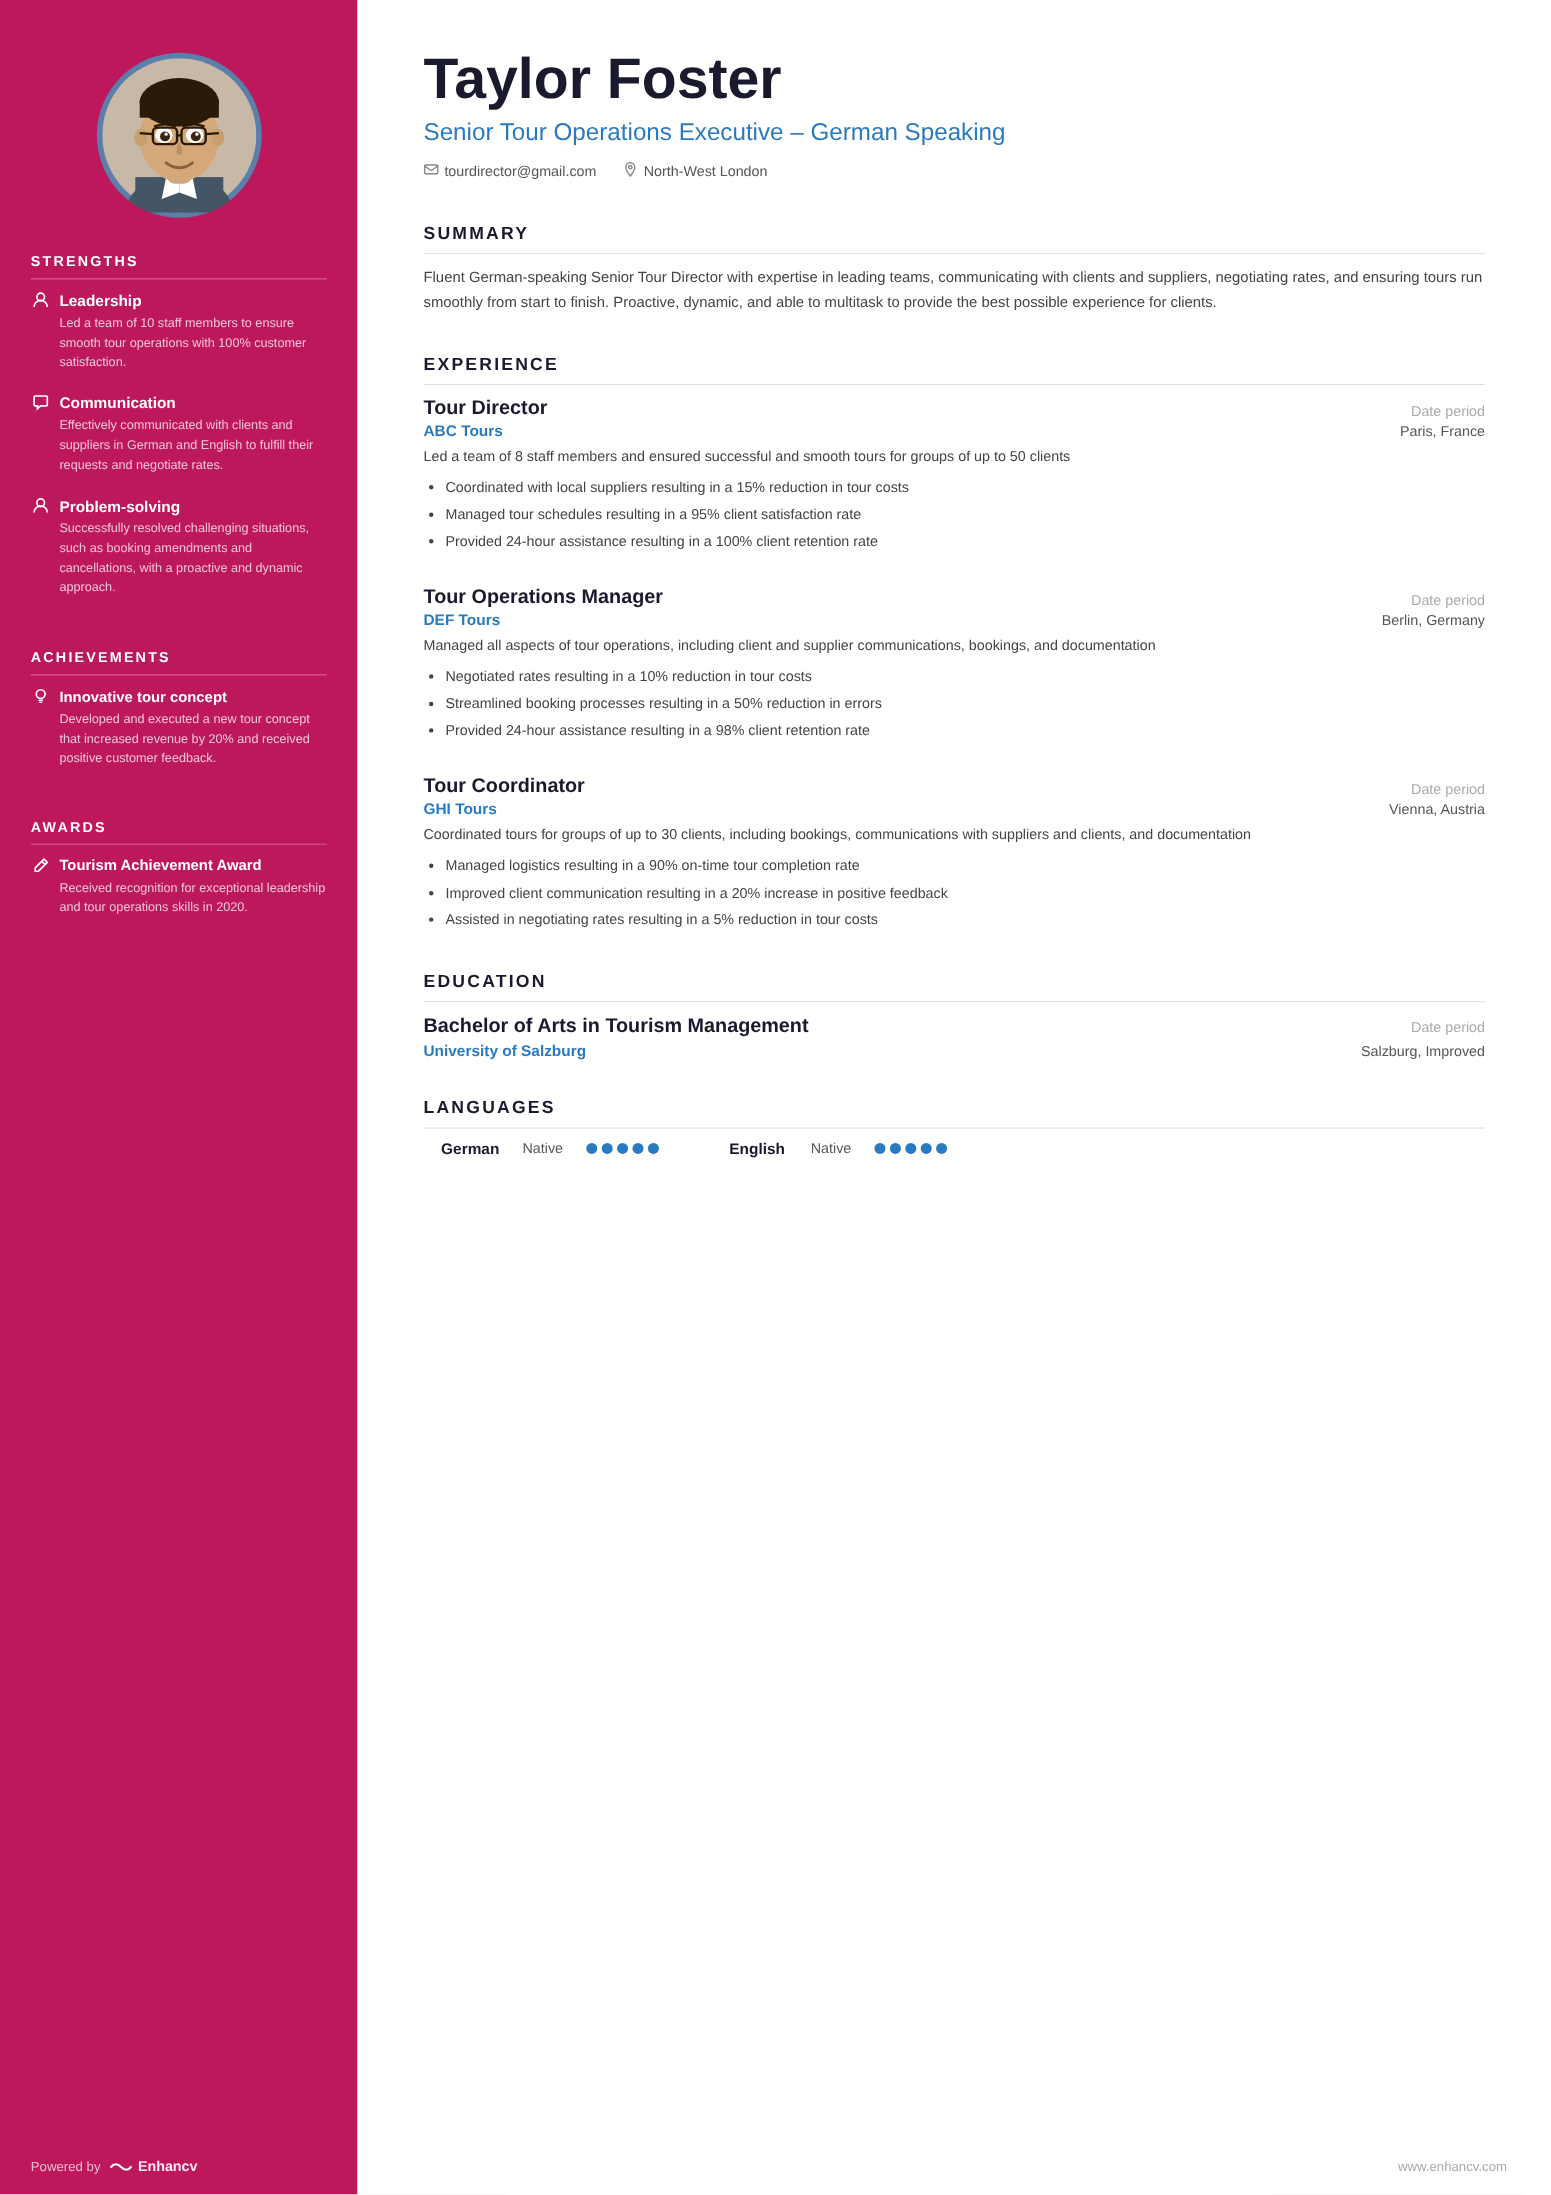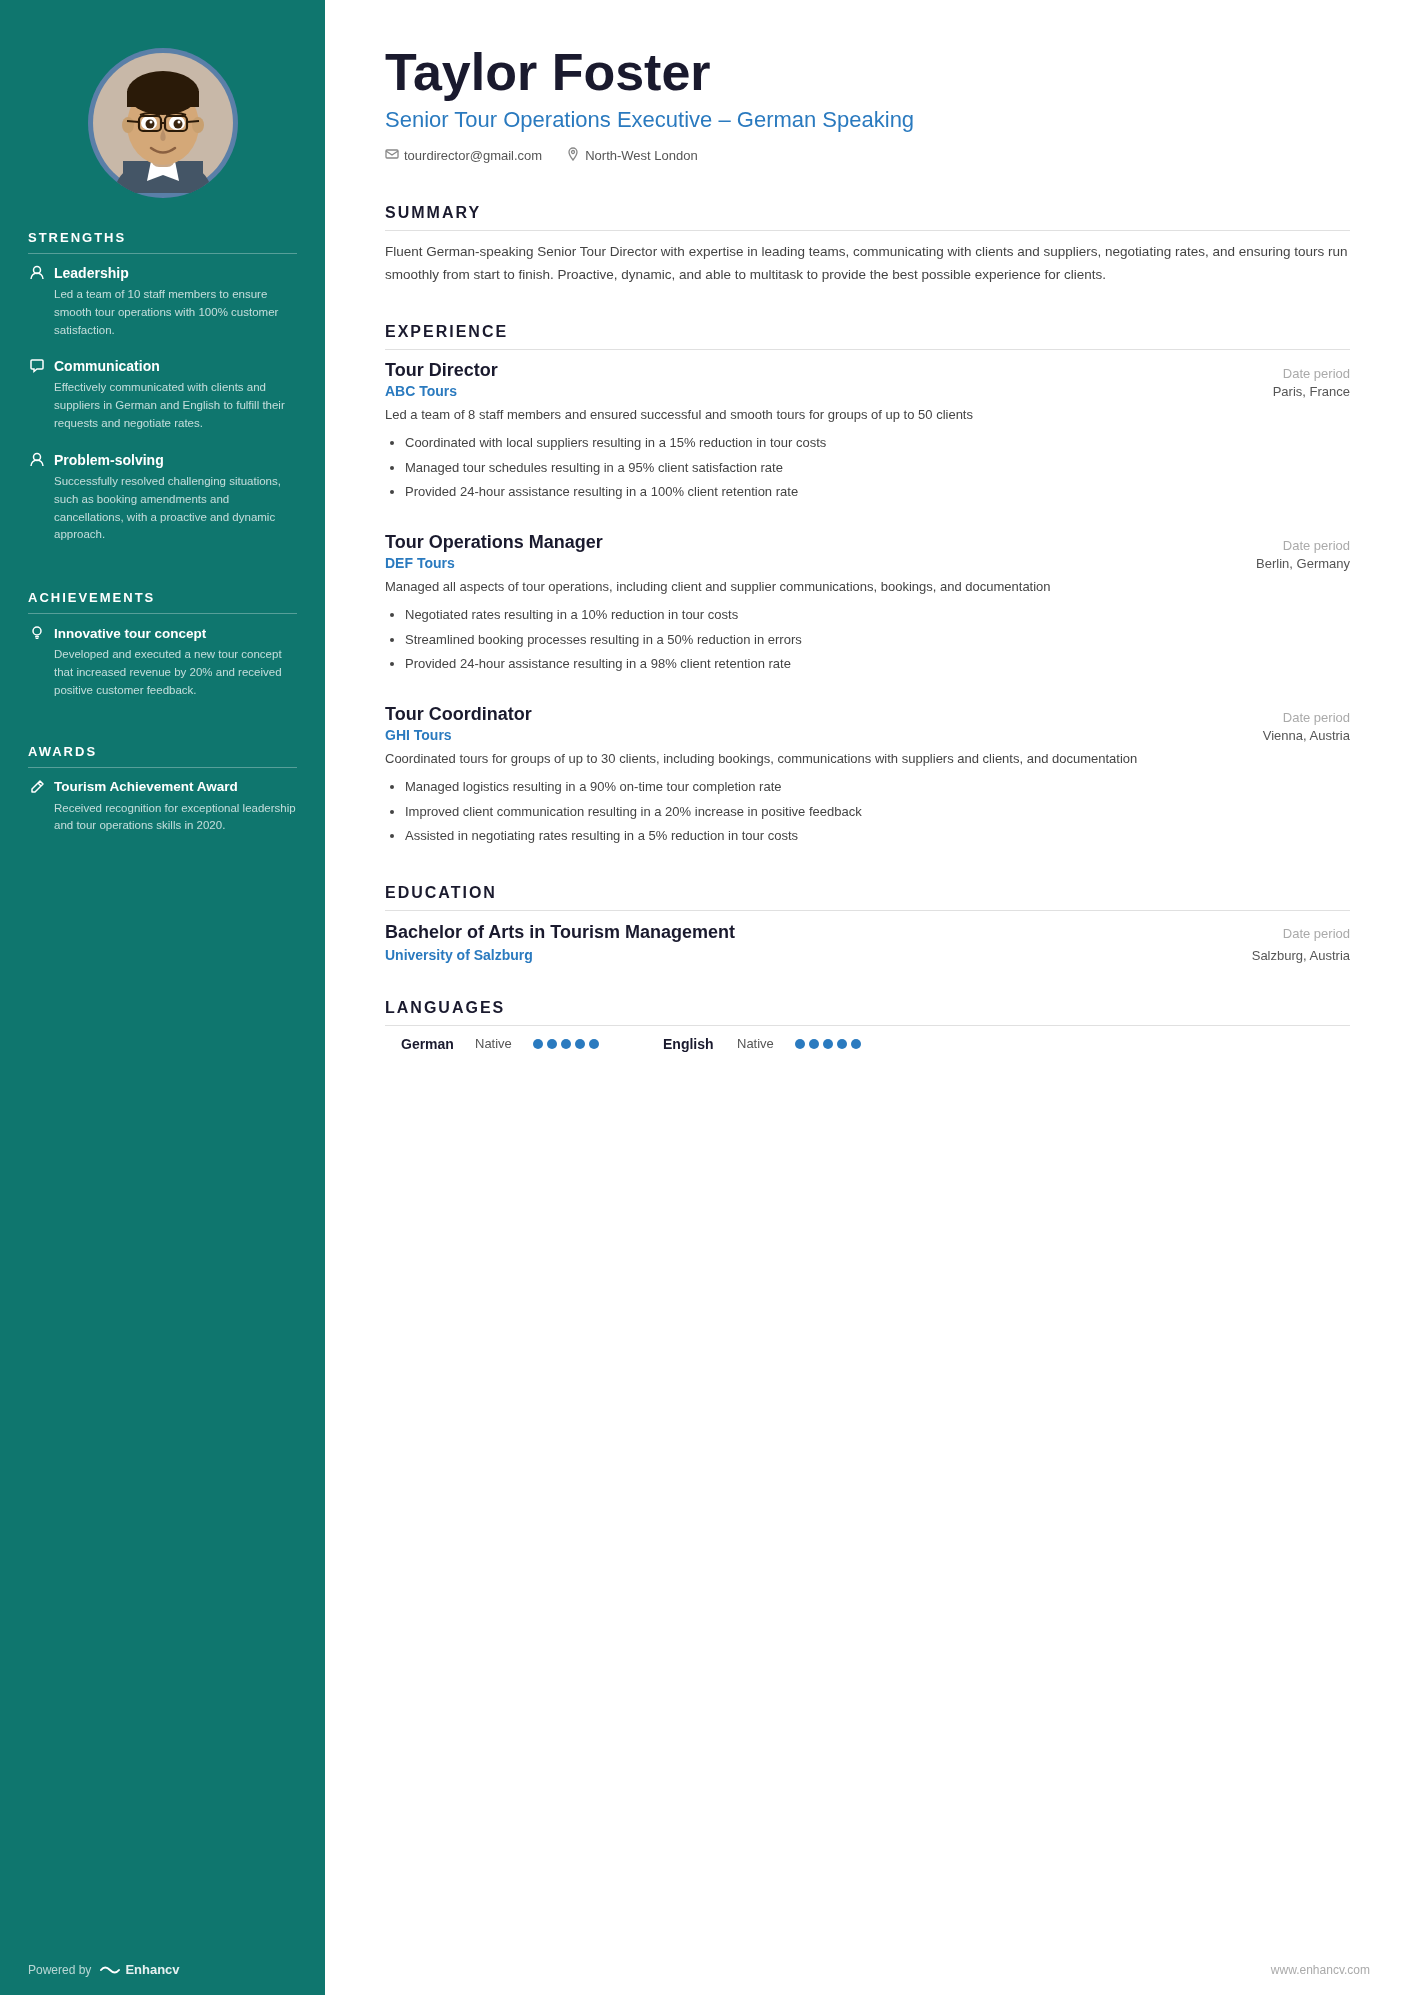--- a/index.html
+++ b/index.html
@@ -16,21 +16,21 @@
       min-height: 1995px;
       background: #fff;
       display: flex;
       flex-direction: row;
       position: relative;
     }
     
     .sidebar {
       width: 325px;
       min-width: 325px;
-      background: #0f766e;
+      background: #be185d;
       color: #fff;
       display: flex;
       flex-direction: column;
       align-items: center;
       padding: 0 0 60px 0;
       min-height: 1995px;
     }
     .avatar-wrap {
       margin-top: 48px;
       margin-bottom: 32px;
@@ -566,21 +566,21 @@
 
     <div class="section">
       <div class="section-title">EDUCATION</div>
       <div class="edu-entry">
         <div class="edu-top">
           <div class="edu-degree">Bachelor of Arts in Tourism Management</div>
           <div class="edu-date">Date period</div>
         </div>
         <div class="edu-mid">
           <div class="edu-school">University of Salzburg</div>
-          <div class="edu-location">Salzburg, Austria</div>
+          <div class="edu-location">Salzburg, Improved</div>
         </div>
       </div>
     </div>
 
     <div class="section">
       <div class="section-title">LANGUAGES</div>
       <div class="languages-row">
         <div class="lang-item">
           <span class="lang-name">German</span>
           <span class="lang-level">Native</span>

